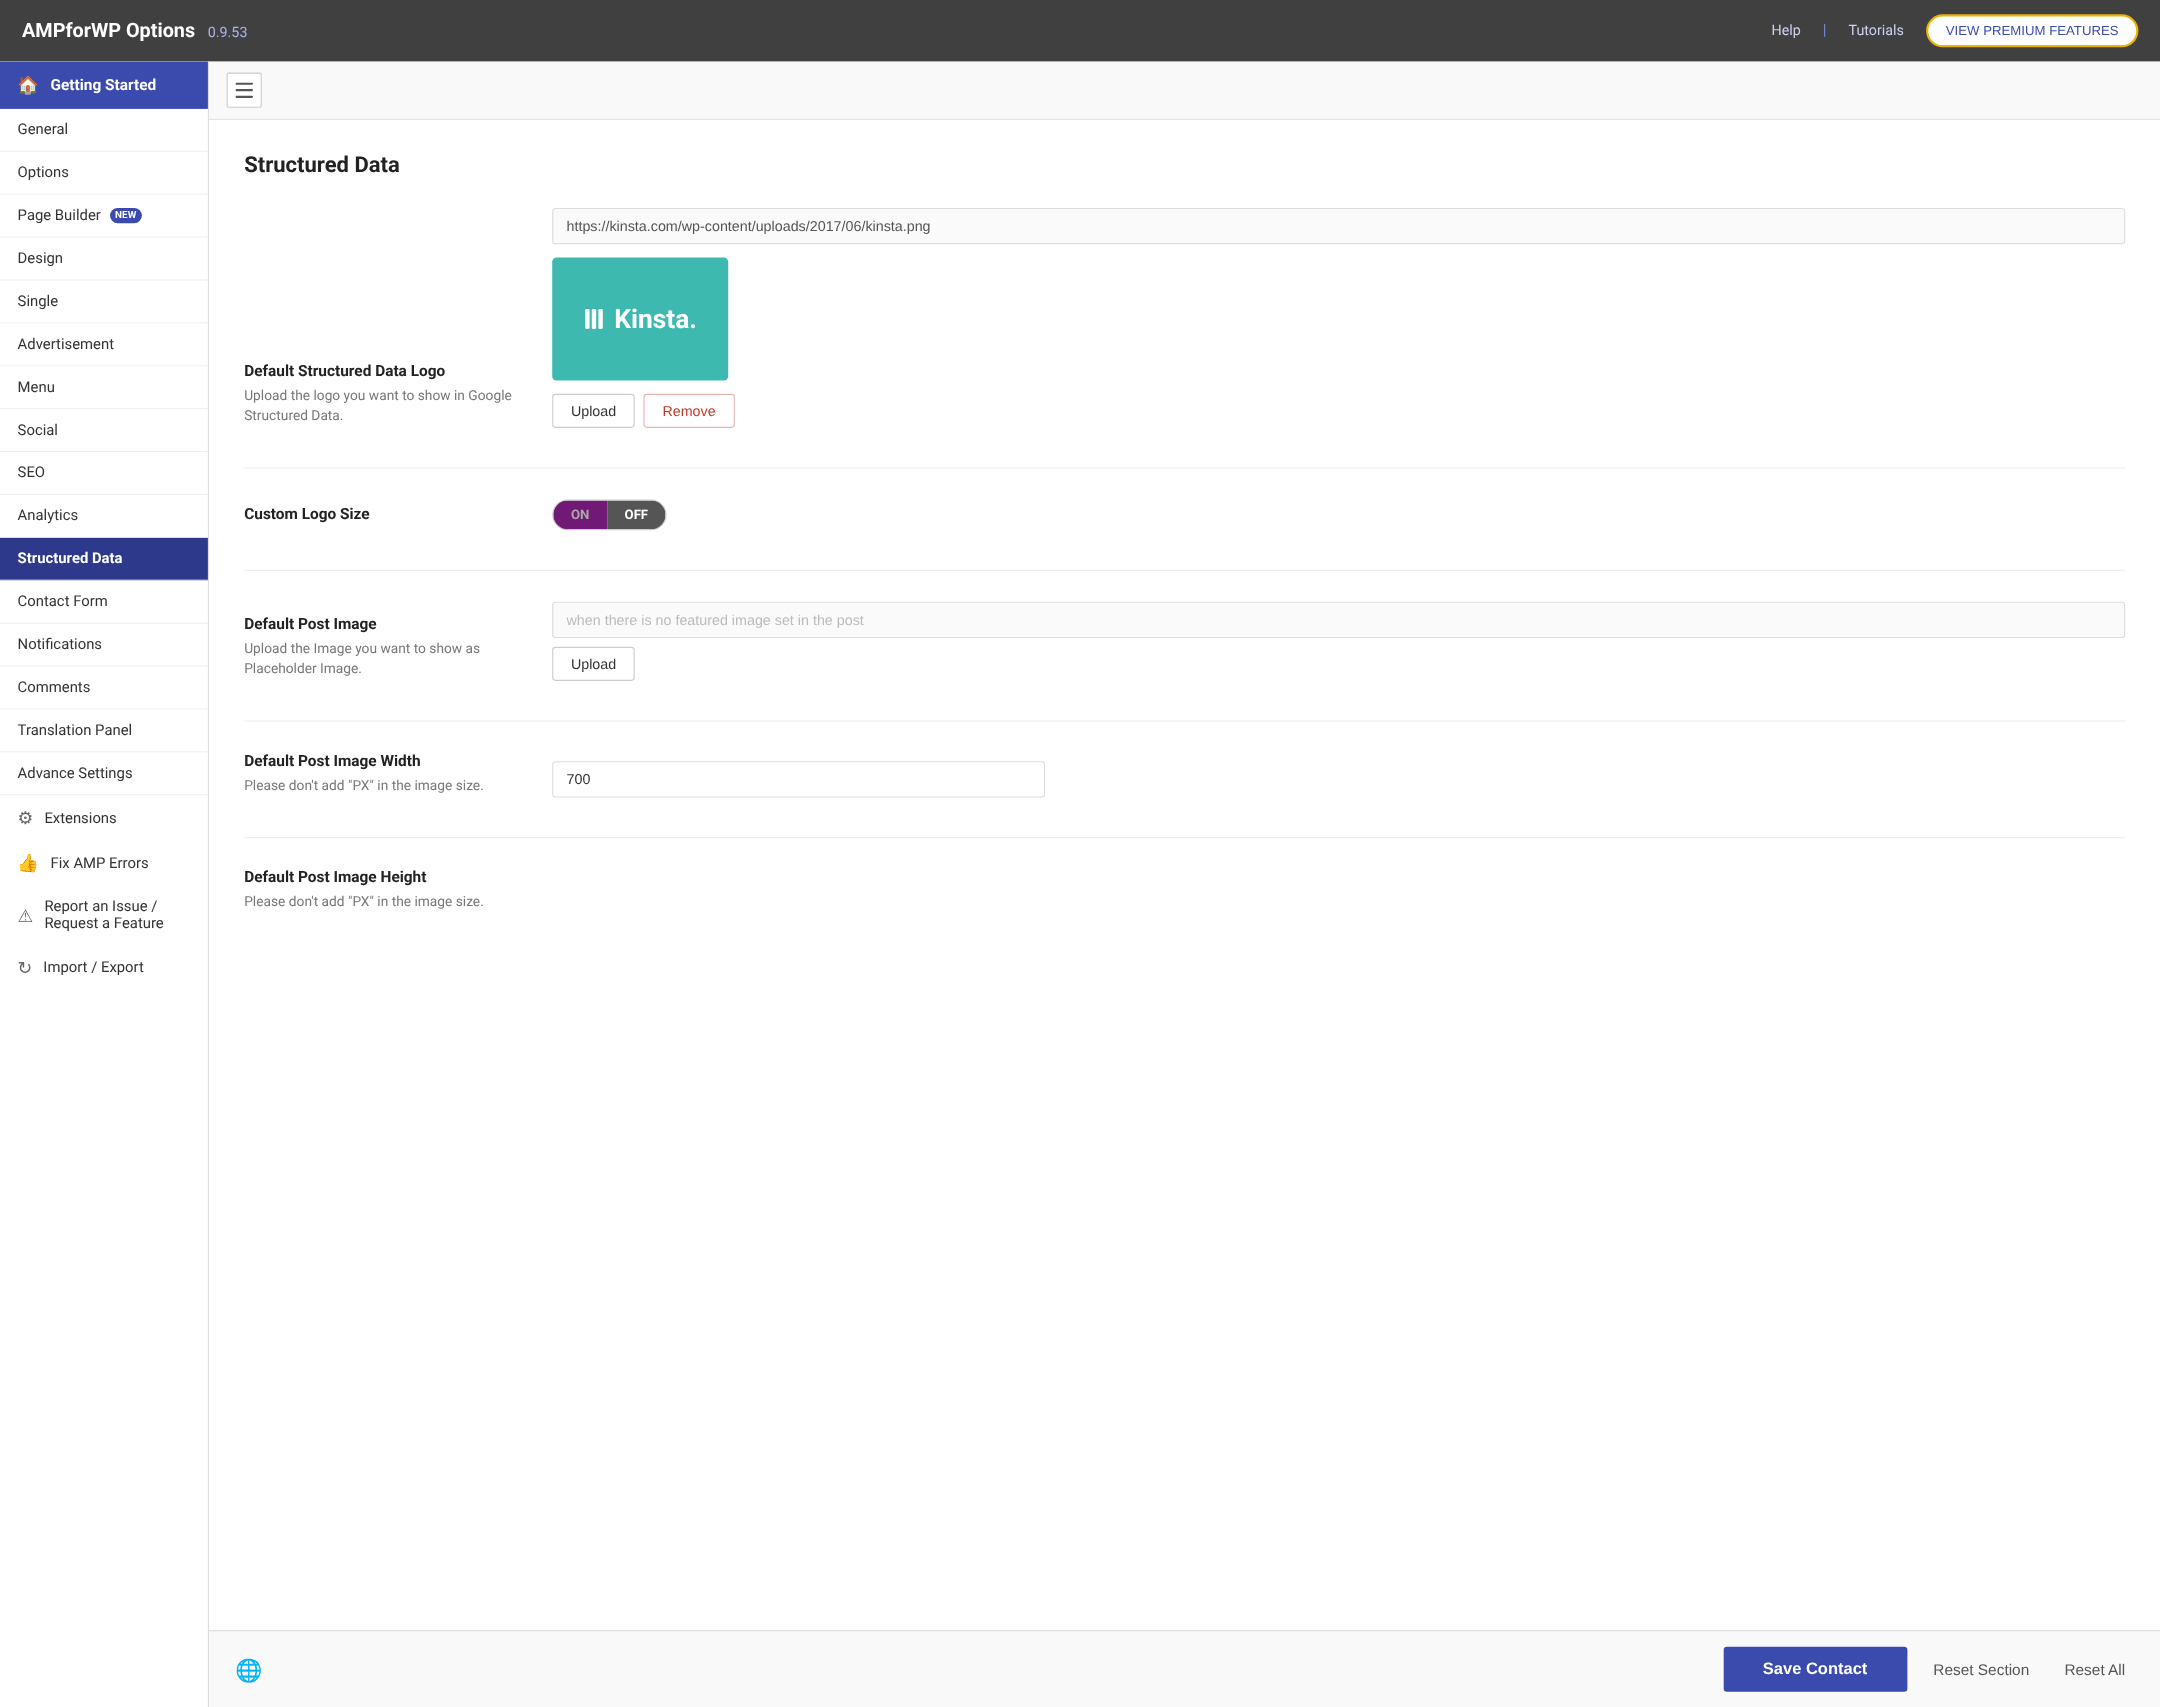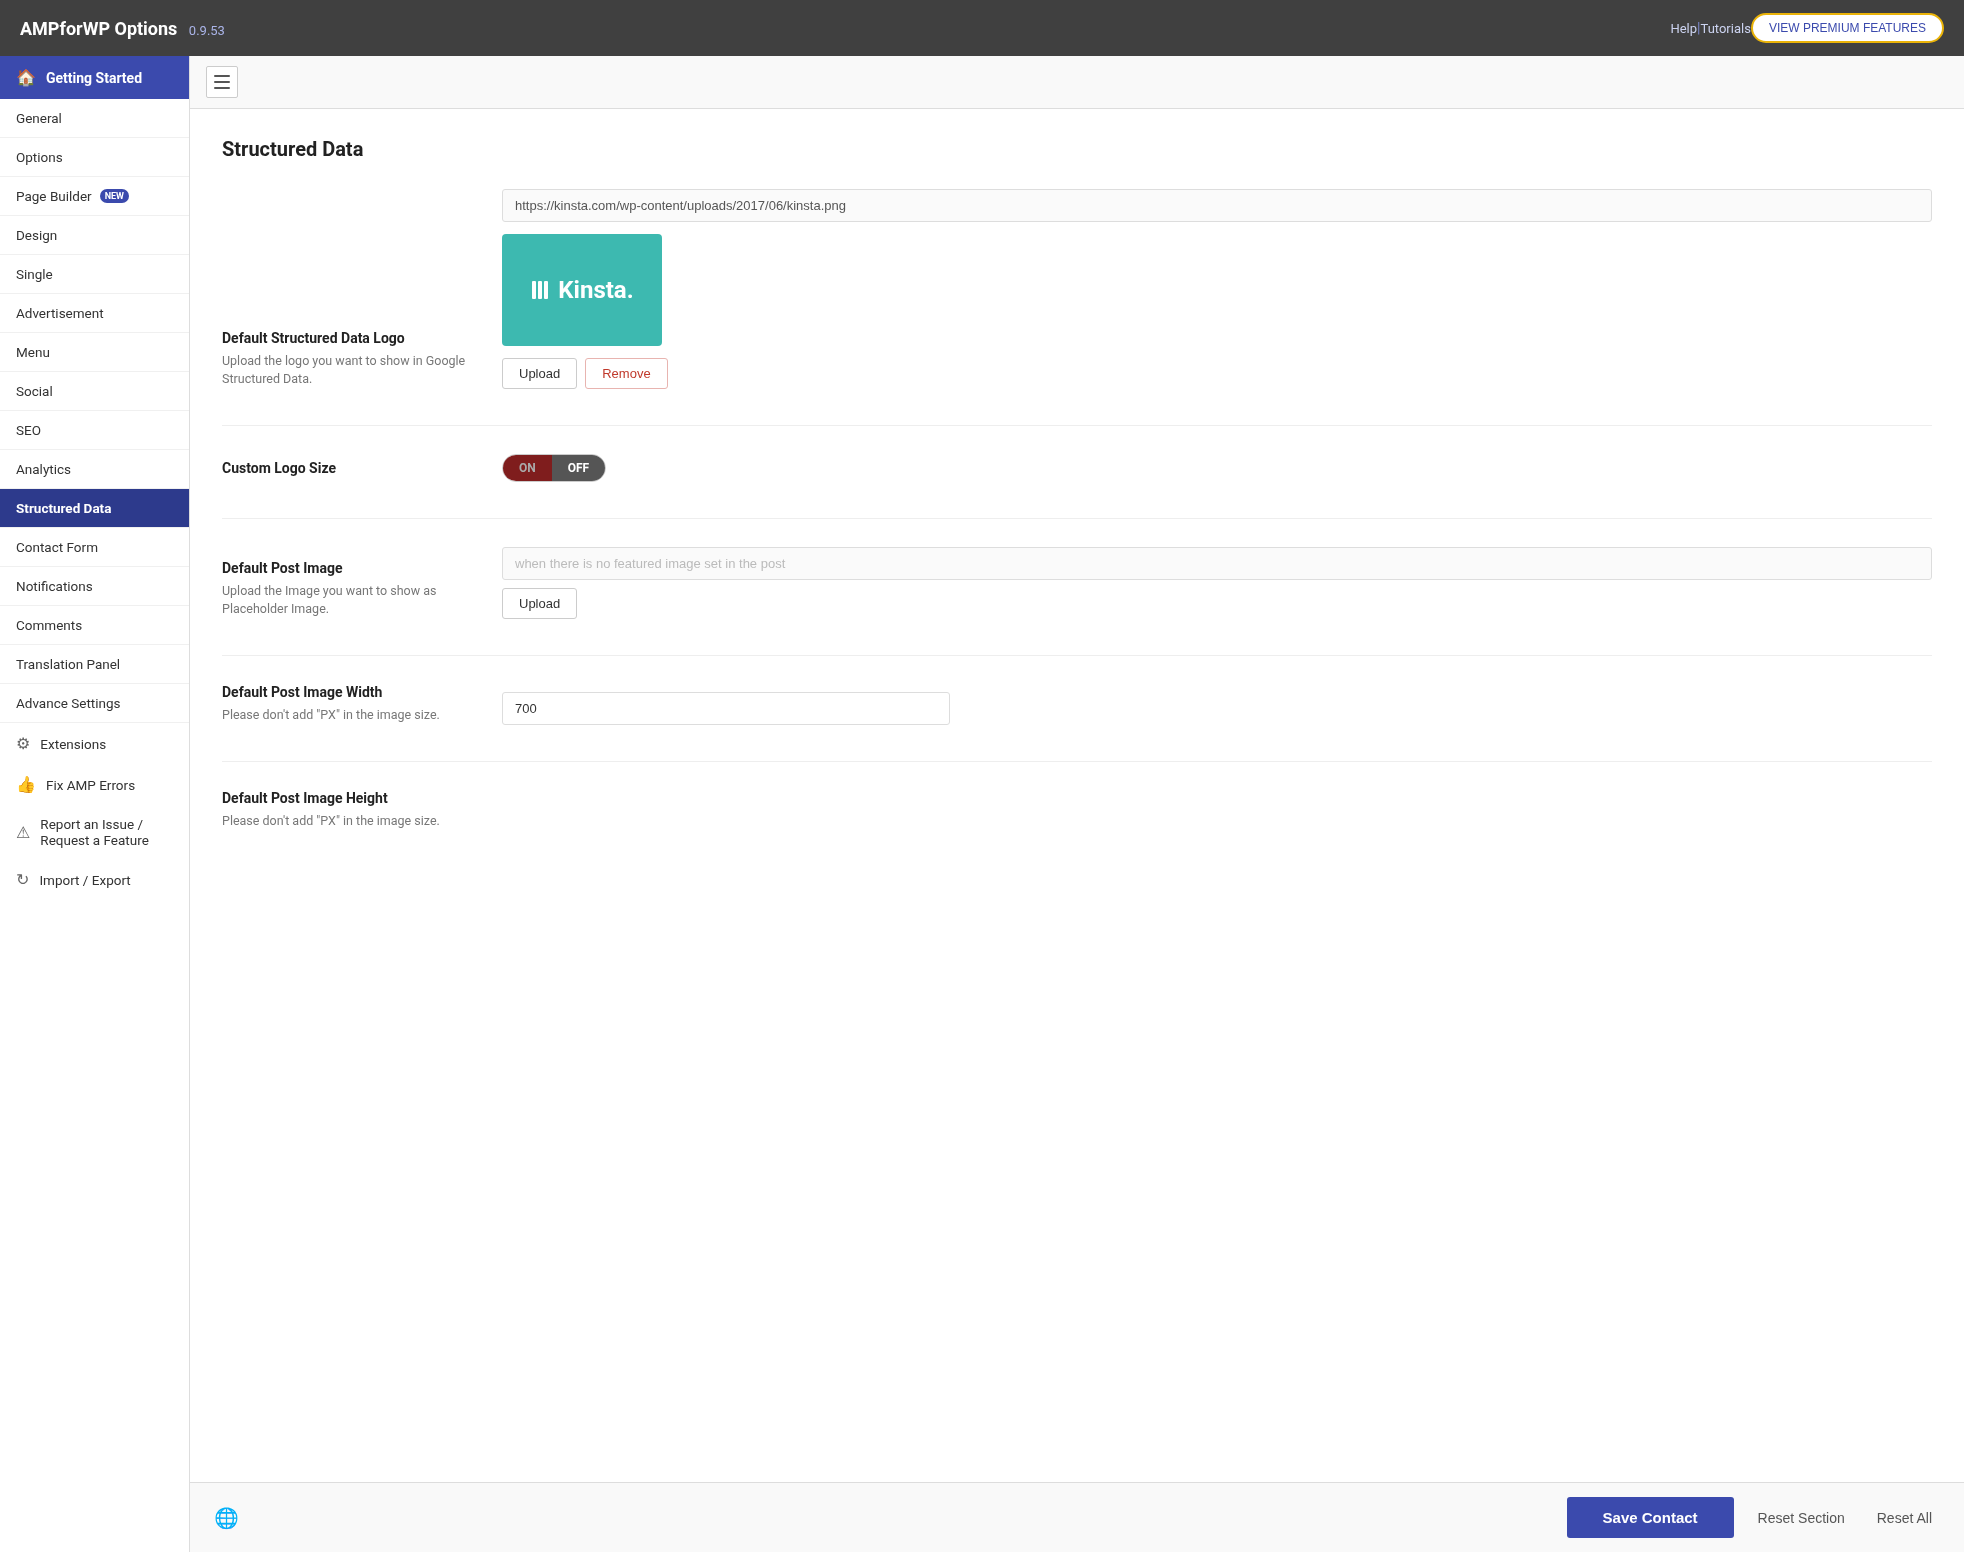--- a/index.html
+++ b/index.html
@@ -10,21 +10,21 @@
       background: #404040;
       color: white;
       display: flex;
       align-items: center;
       justify-content: space-between;
       padding: 0 20px;
       height: 56px;
     }
     .header-title { font-size: 18px; font-weight: bold; }
     .header-version { font-size: 13px; color: #aab4e8; margin-left: 8px; }
-    .header-right { display: flex; align-items: center; gap: 0; }
+    .header-right { display: flex; align-items: center; gap: 20px; }
     .header-link { color: #ccd3f0; font-size: 13px; text-decoration: none; cursor: pointer; }
     .header-divider { color: #7a87cc; }
     .btn-premium {
       background: white;
       color: #3b4aad;
       border: 2px solid #eab308;
       border-radius: 20px;
       padding: 6px 16px;
       font-size: 12px;
       font-weight: normal;
@@ -213,21 +213,21 @@
       display: inline-flex;
       border: 1px solid #ccc;
       border-radius: 30px;
       overflow: hidden;
       cursor: pointer;
     }
     .toggle-on {
       padding: 6px 16px;
       font-size: 12px;
       font-weight: bold;
-      background: #7f1d1d;
+      background: #701a75;
       color: #aaa;
     }
     .toggle-off {
       padding: 6px 16px;
       font-size: 12px;
       font-weight: bold;
       background: #555;
       color: white;
     }
 

